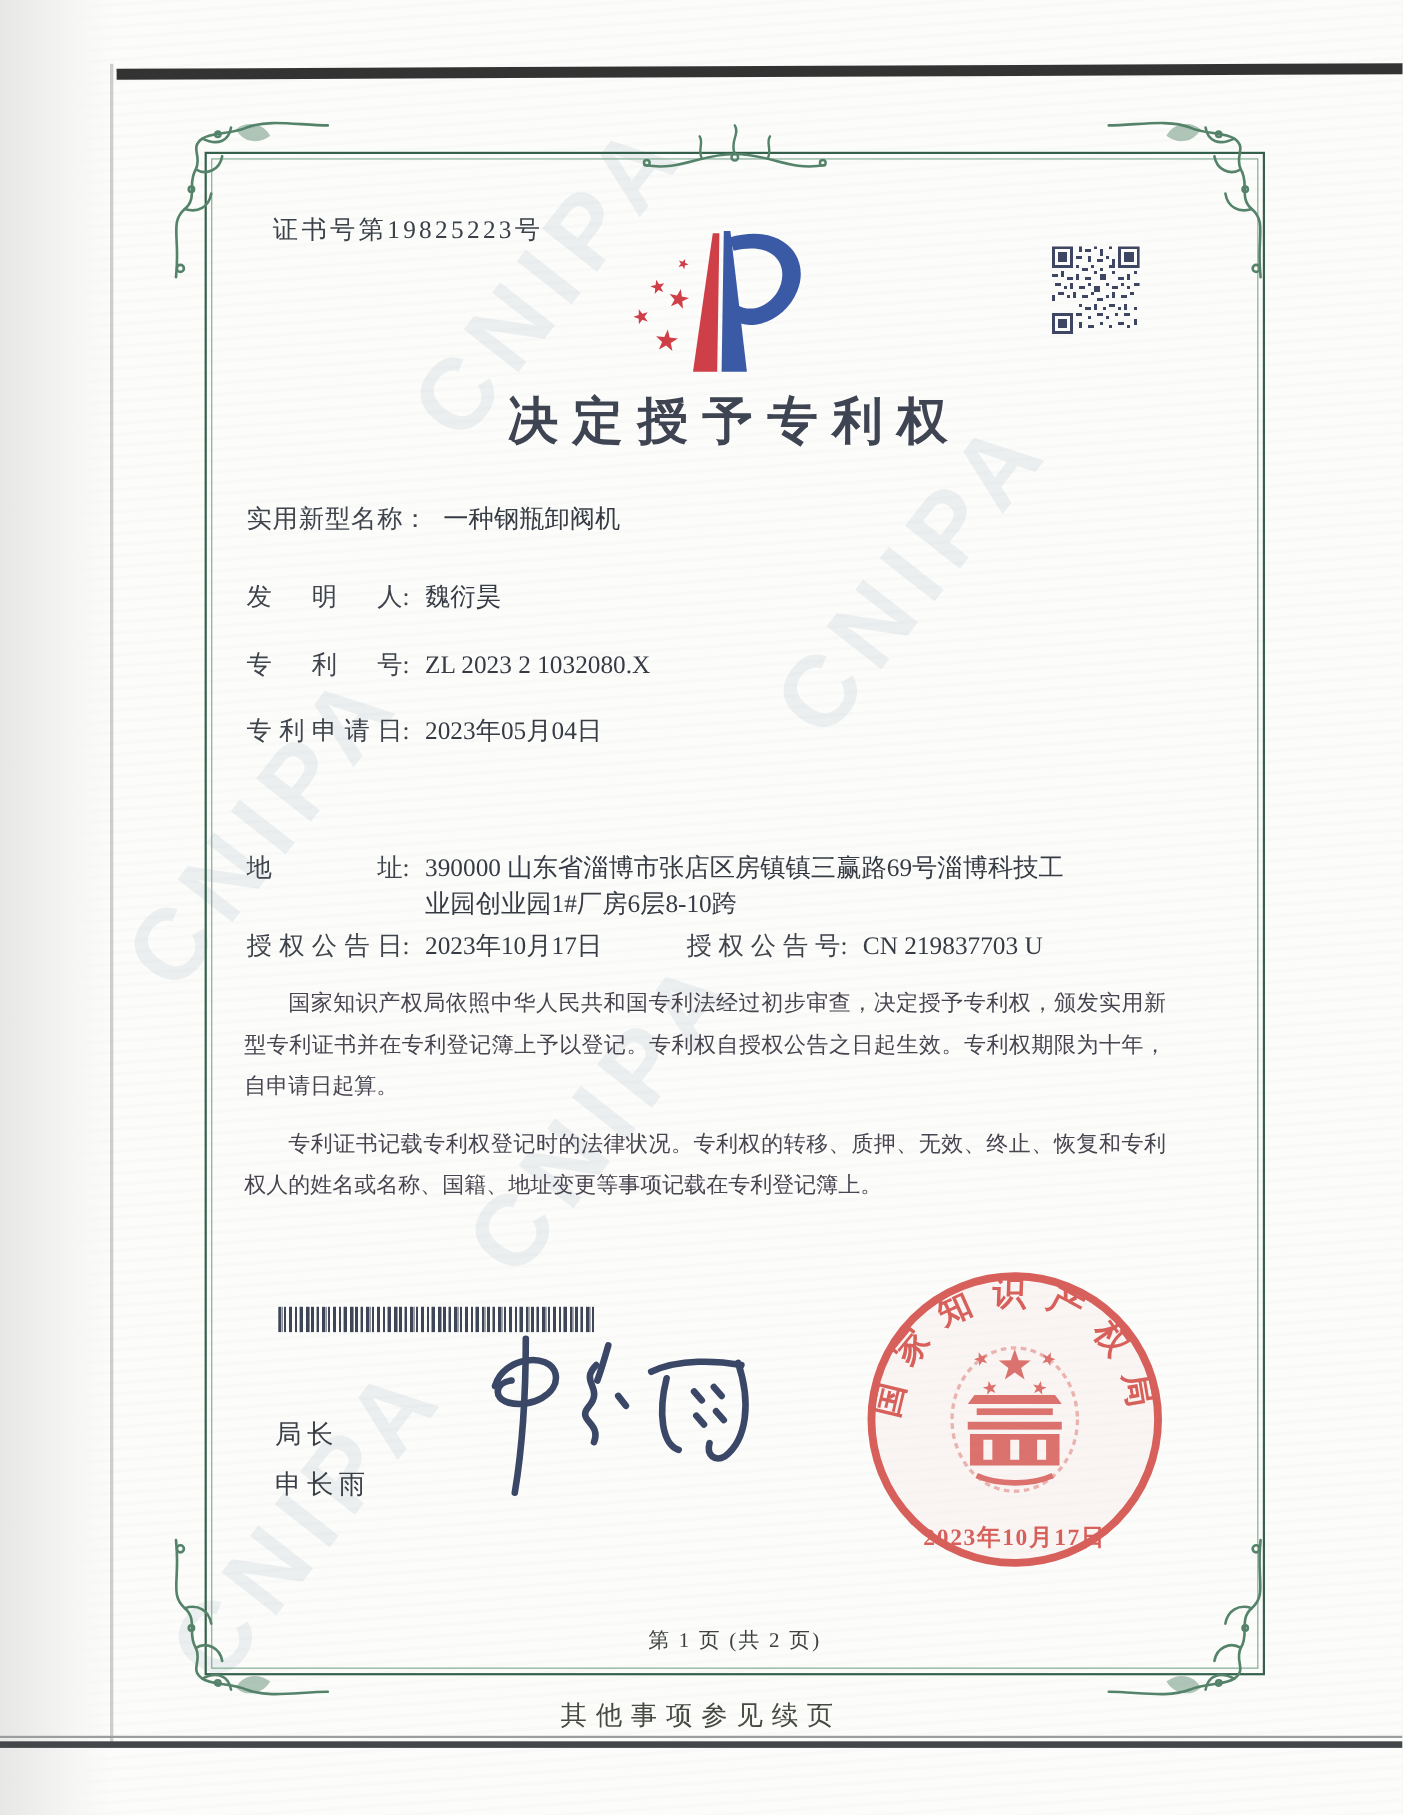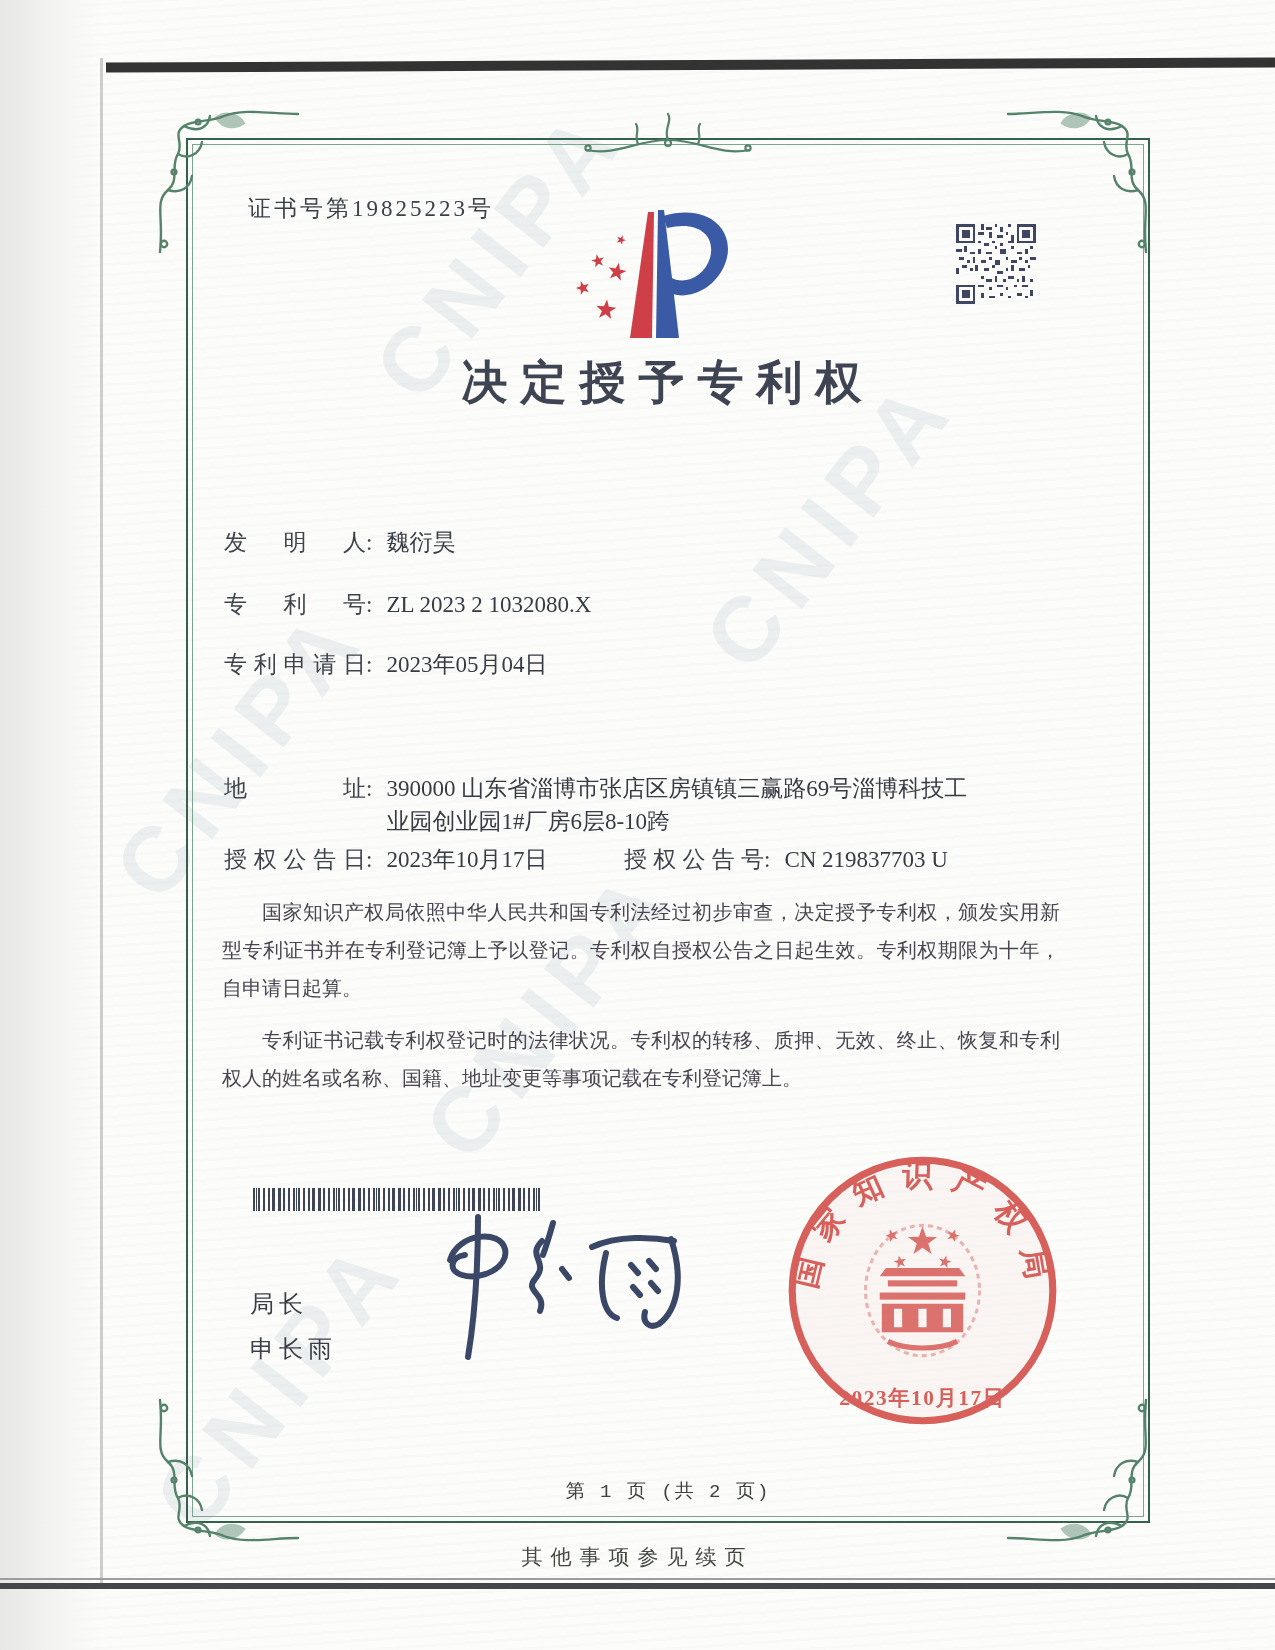--- a/index.html
+++ b/index.html
@@ -78,23 +78,23 @@
     font-family:"Liberation Sans","DejaVu Sans",sans-serif;
     font-size:24px; letter-spacing:5px; color:#3a3f47; }
   .director div { margin-bottom:13px; }
   .signature { position:absolute; left:420px; top:1205px; width:290px; height:165px; }
 
   
   .seal { position:absolute; left:780px; top:1148px; width:285px; height:285px; opacity:.92; }
 
   
   .page-footer { position:absolute; left:186px; top:1478px; width:964px; text-align:center;
-    font-size:19px; letter-spacing:2px; color:#3e4340;font-family:Liberation Mono, monospace; }
+    font-size:19px; letter-spacing:2px; color:#3e4340; }
   .continuation { position:absolute; left:0; top:1543px; width:1275px; text-align:center;
-    font-size:21px; letter-spacing:8px; color:#454a42; }
+    font-size:24px; letter-spacing:8px; color:#454a42; }
 </style>
 </head>
 <body>
 
 <div class="paper">
 
   <div class="scan-left"></div>
   <div class="scan-left-line"></div>
   <div class="scan-top"></div>
   <div class="scan-bottom2"></div>
@@ -241,20 +241,23 @@
         <rect x="12" y="26" width="2" height="1"></rect>
         <rect x="16" y="25" width="1" height="1"></rect>
         <rect x="19" y="26" width="1" height="1"></rect>
         <rect x="22" y="25" width="2" height="1"></rect>
         <rect x="25" y="26" width="1" height="1"></rect>
     </g>
   </svg>
 
   <div class="title">决定授予专利权</div>
 
+  <div class="field-row row-name">
+    <span class="flabel">实用新型名称</span><span class="fsep">：</span><span class="fvalue">一种钢瓶卸阀机</span>
+  </div>
   <div class="field-row row-inventor">
     <span class="flabel">发明人</span><span class="fsep">:</span><span class="fvalue">魏衍昊</span>
   </div>
   <div class="field-row row-patno">
     <span class="flabel">专利号</span><span class="fsep">:</span><span class="fvalue">ZL 2023 2 1032080.X</span>
   </div>
   <div class="field-row row-fildate">
     <span class="flabel">专利申请日</span><span class="fsep">:</span><span class="fvalue">2023年05月04日</span>
   </div>
   <div class="field-row row-address">

